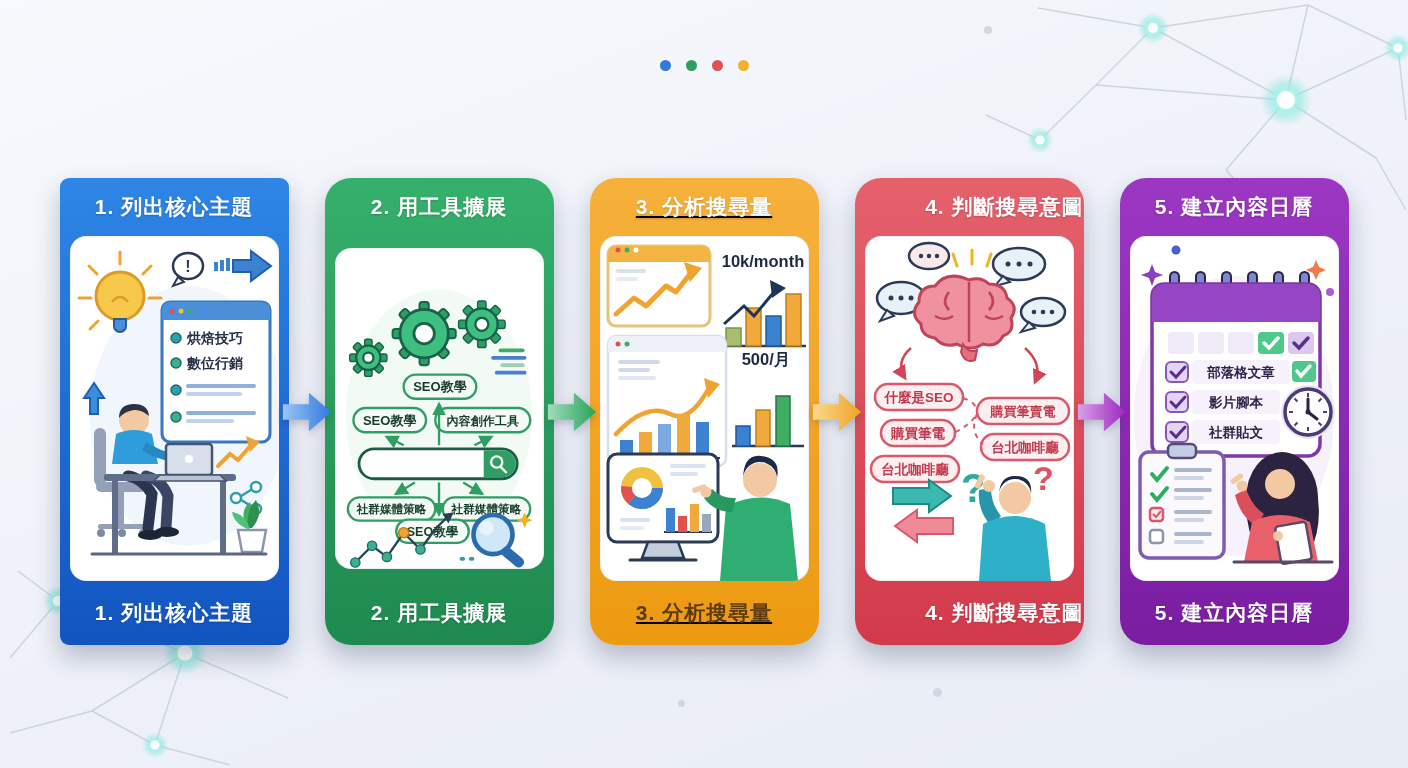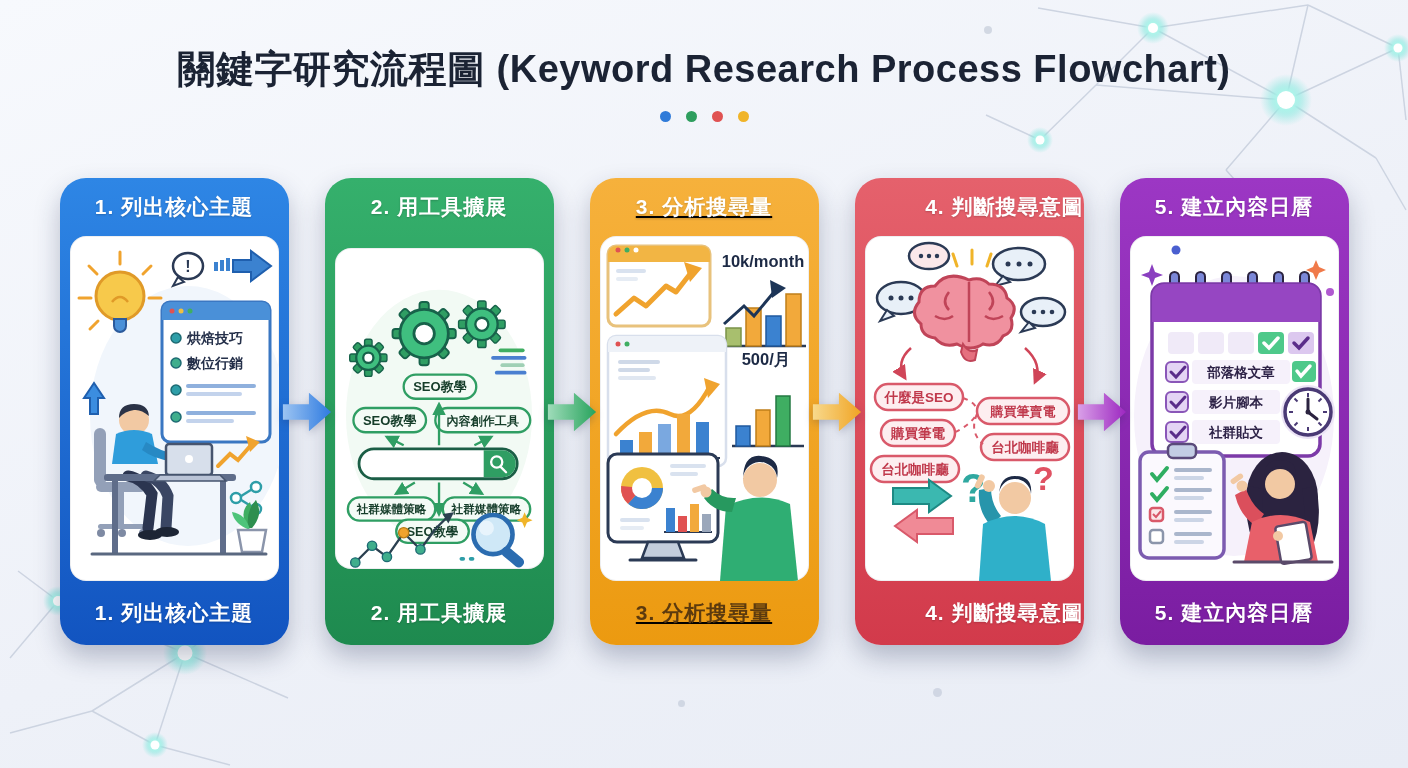--- a/index.html
+++ b/index.html
@@ -21,21 +21,21 @@
   .d1{background:#2f7bd9;} .d2{background:#2e9e5e;} .d3{background:#e05252;} .d4{background:#f0b429;}
 
   .flow-row{
     position:absolute;top:178px;left:0;width:100%;
     display:flex;justify-content:center;align-items:stretch;
   }
   .card{
     width:229px;height:467px;border-radius:26px;display:flex;flex-direction:column;
     box-shadow:0 12px 26px rgba(30,40,80,.28);position:relative;
   }
-  .card-1{background:linear-gradient(180deg,#2e86e5,#1254c0);}
+  .card-1{background:linear-gradient(180deg,#2e86e5,#1254c0);border-radius:9px;}
   .card-2{background:linear-gradient(180deg,#35b06c,#1e8a4f);gap:12px;}
   .card-3{background:linear-gradient(180deg,#f6b13c,#ec9a10);text-decoration:underline;}
   .card-4{background:linear-gradient(180deg,#e5616c,#d23a4b);align-items:flex-end;}
   .card-5{background:linear-gradient(180deg,#9c37c4,#7a1da1);justify-content:space-between;}
   .card-header{
     height:58px;flex:0 0 58px;display:flex;align-items:center;justify-content:center;
     color:#fff;font-size:21px;font-weight:800;letter-spacing:1px;
     text-shadow:0 1px 2px rgba(0,0,0,.2);
   }
   .card-body{
@@ -129,21 +129,20 @@
       <circle cx="185" cy="100" r="7.5" fill="#fff"></circle>
     <circle cx="155" cy="192" r="13" fill="url(#glowB)"></circle>
       <circle cx="155" cy="192" r="4.5" fill="#fff"></circle>
   </g>
 </svg>
 
 <span class="mini-dot" style="left:678px;top:700px;width:7px;height:7px;"></span>
 <span class="mini-dot" style="left:933px;top:688px;width:9px;height:9px;"></span>
 
 <div class="header">
-  <h1 class="title">關鍵字研究流程圖 (Keyword Research Process Flowchart)</h1>
   <div class="dots">
     <span class="dot d1"></span>
     <span class="dot d2"></span>
     <span class="dot d3"></span>
     <span class="dot d4"></span>
   </div>
 </div>
 
 <div class="flow-row">
 

